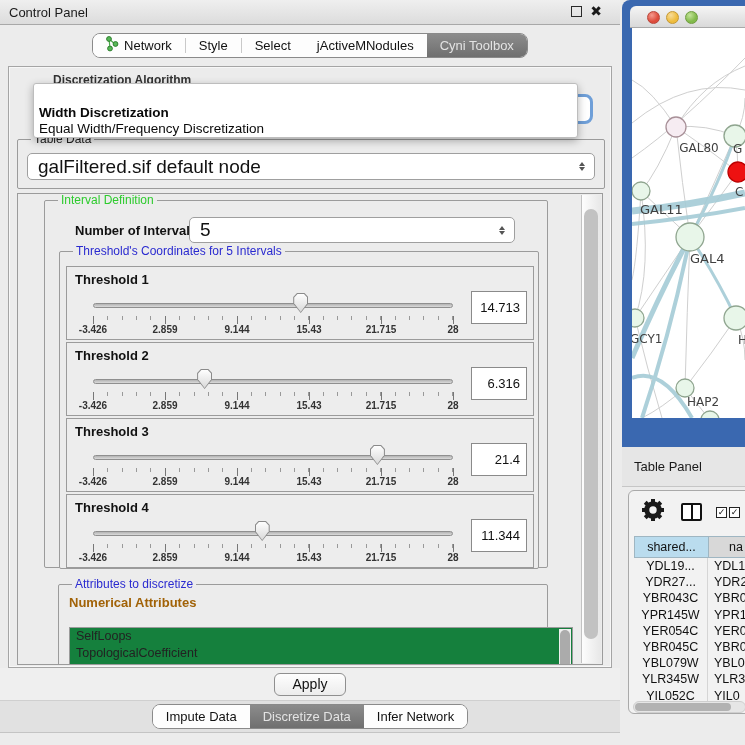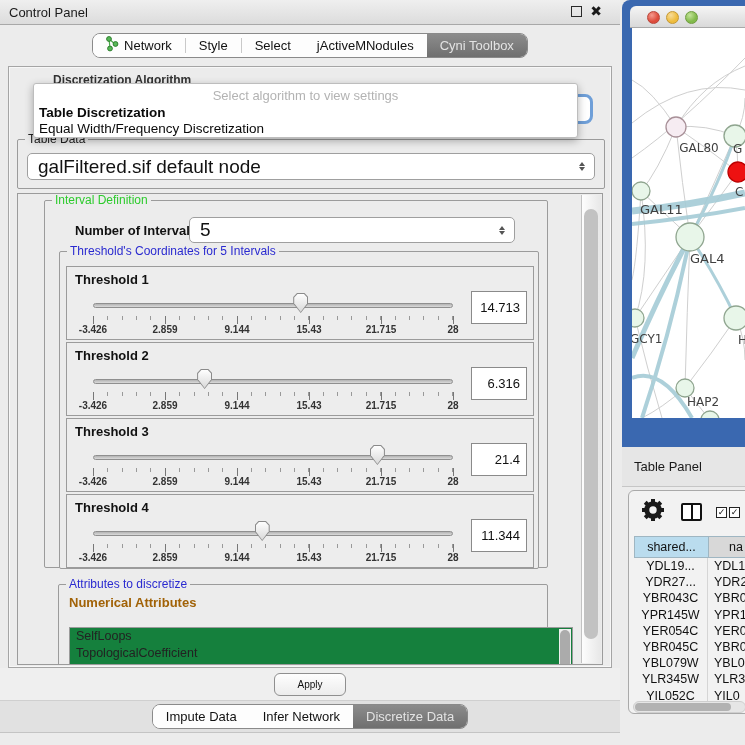--- a/index.html
+++ b/index.html
@@ -28,21 +28,21 @@
     display:flex; justify-content:center; align-items:center; }
 
   
   .main-panel { position:absolute; left:8px; top:66px; width:604px; height:602px;
     background:#ececec; border:1px solid #a5a5a5; box-shadow:inset 0 0 0 1px #f7f7f7; }
   .algo-label { position:absolute; left:44px; top:6px; font-size:12px; font-weight:bold; color:#333; }
   .focus-combo { position:absolute; left:472px; top:27px; width:112px; height:30px;
     background:#fff; border:3px solid #6f9fd8; border-radius:8px; z-index:2; }
 
   .group { position:absolute; border:1px solid #9b9b9b; border-radius:2px; }
-  .group-label { position:absolute; top:-8px; left:7px; padding:0 3px; font-size:12px; line-height:14px; }
+  .group-label { position:absolute; top:-8px; left:13px; padding:0 3px; font-size:12px; line-height:14px; }
   .group-label.plain { color:#222; }
   .group-label.green { color:#2dcb2d; }
   .group-label.blue  { color:#2a2ad0; }
 
   .td-group { left:8px; top:72px; width:588px; height:50px; background:#ececec; }
   .td-group .group-label { background:#ececec; }
   .combo { position:absolute; left:9px; top:13px; right:9px; height:27px; background:#fff;
     border:1px solid #9f9f9f; border-radius:5px; display:flex; align-items:center; }
   .combo-text { padding-left:10px; font-size:19px; color:#111; flex:1;
     white-space:nowrap; overflow:hidden; }
@@ -95,21 +95,21 @@
   .listbox { position:absolute; left:10px; top:30px; width:504px; height:48px; background:#15803d;
     border:1px solid #9b9b9b; overflow:hidden;margin-top:12px; }
   .list-item { font-size:12.5px; color:#222; line-height:16.5px; padding-left:6px; white-space:nowrap; }
   .list-vscroll { position:absolute; right:1px; top:1px; width:12px; height:46px; background:#efefef; }
   .list-vthumb { position:absolute; left:1px; top:1px; width:10px; height:38px;
     background:#ababab; border-radius:5px; }
 
   .apply-row { position:absolute; left:0; top:668px; width:620px; height:33px; background:#efefef;
     border-bottom:1px solid #cfcfcf; display:flex; justify-content:center; align-items:center; }
   .apply-btn { width:72px; height:23px; background:linear-gradient(#fefefe,#ececec);
-    border:1px solid #8f8f8f; border-radius:6px; font-size:10px; color:#111;
+    border:1px solid #8f8f8f; border-radius:6px; font-size:14px; color:#111;
     display:flex; align-items:center; justify-content:center; }
   .bottom-tabband { position:absolute; left:0; top:701px; width:620px; height:32px;
     background:#e1e1e1; border-bottom:1px solid #c4c4c4;
     display:flex; justify-content:center; align-items:center; }
 
   
   .popup { position:absolute; left:33px; top:83px; width:545px; height:55px; background:#fff;
     border:1px solid #bdbdbd; border-radius:3px; box-shadow:0 3px 9px rgba(0,0,0,0.30); z-index:10; }
   .popup-hint { position:absolute; left:0; right:0; top:4px; text-align:center; font-size:13px;
     color:#b3b3b3; }
@@ -356,33 +356,32 @@
 
     <div class="apply-row">
       <div class="apply-btn">Apply</div>
     </div>
 
     <div class="bottom-tabband">
       <div class="seg-tabs">
         <div class="seg-tab">
             <span>Impute Data</span>
           </div>
+        <div class="seg-tab selected">
+            <span>Discretize Data</span>
+          </div>
         <div class="seg-tab">
             <span>Infer Network</span>
           </div>
-        <div class="seg-tab selected">
-            <span>Discretize Data</span>
-          </div>
       </div>
     </div>
   </div>
 
   <div class="popup">
-    <div class="popup-hint">Select algorithm to view settings</div>
-    <div class="popup-opt1">Table Discretization</div>
+    <div class="popup-opt1">Width Discretization</div>
     <div class="popup-opt2">Equal Width/Frequency Discretization</div>
   </div>
 
   <div class="net-window">
     <div class="net-titlebar">
       <span class="traffic t-red"></span>
       <span class="traffic t-yellow"></span>
       <span class="traffic t-green"></span>
     </div>
     <div class="net-canvas">

